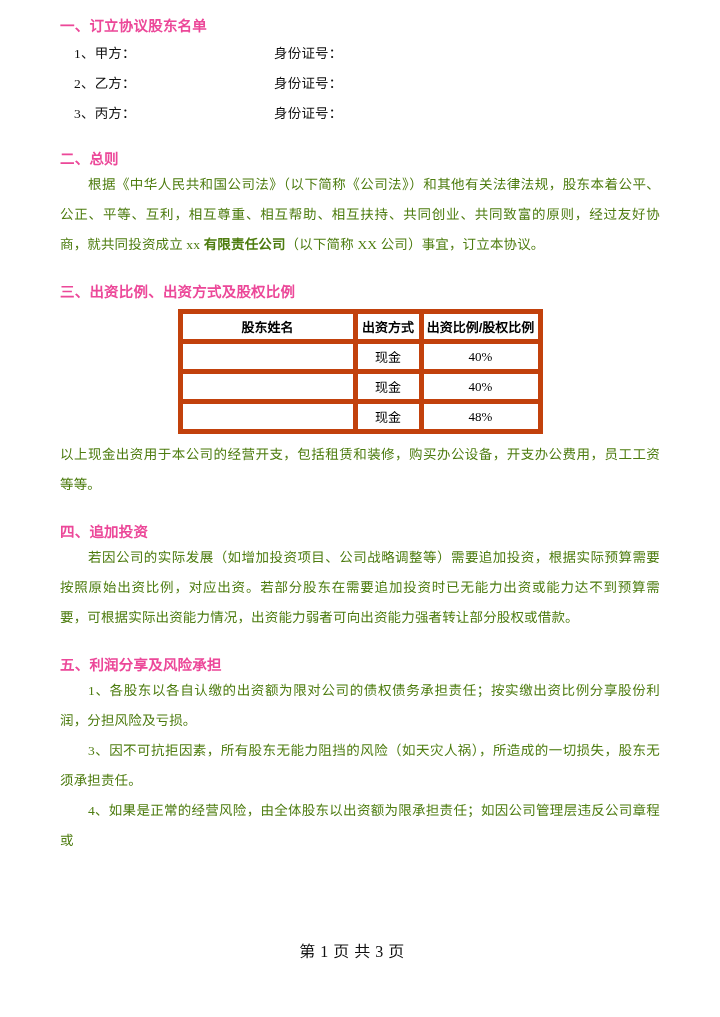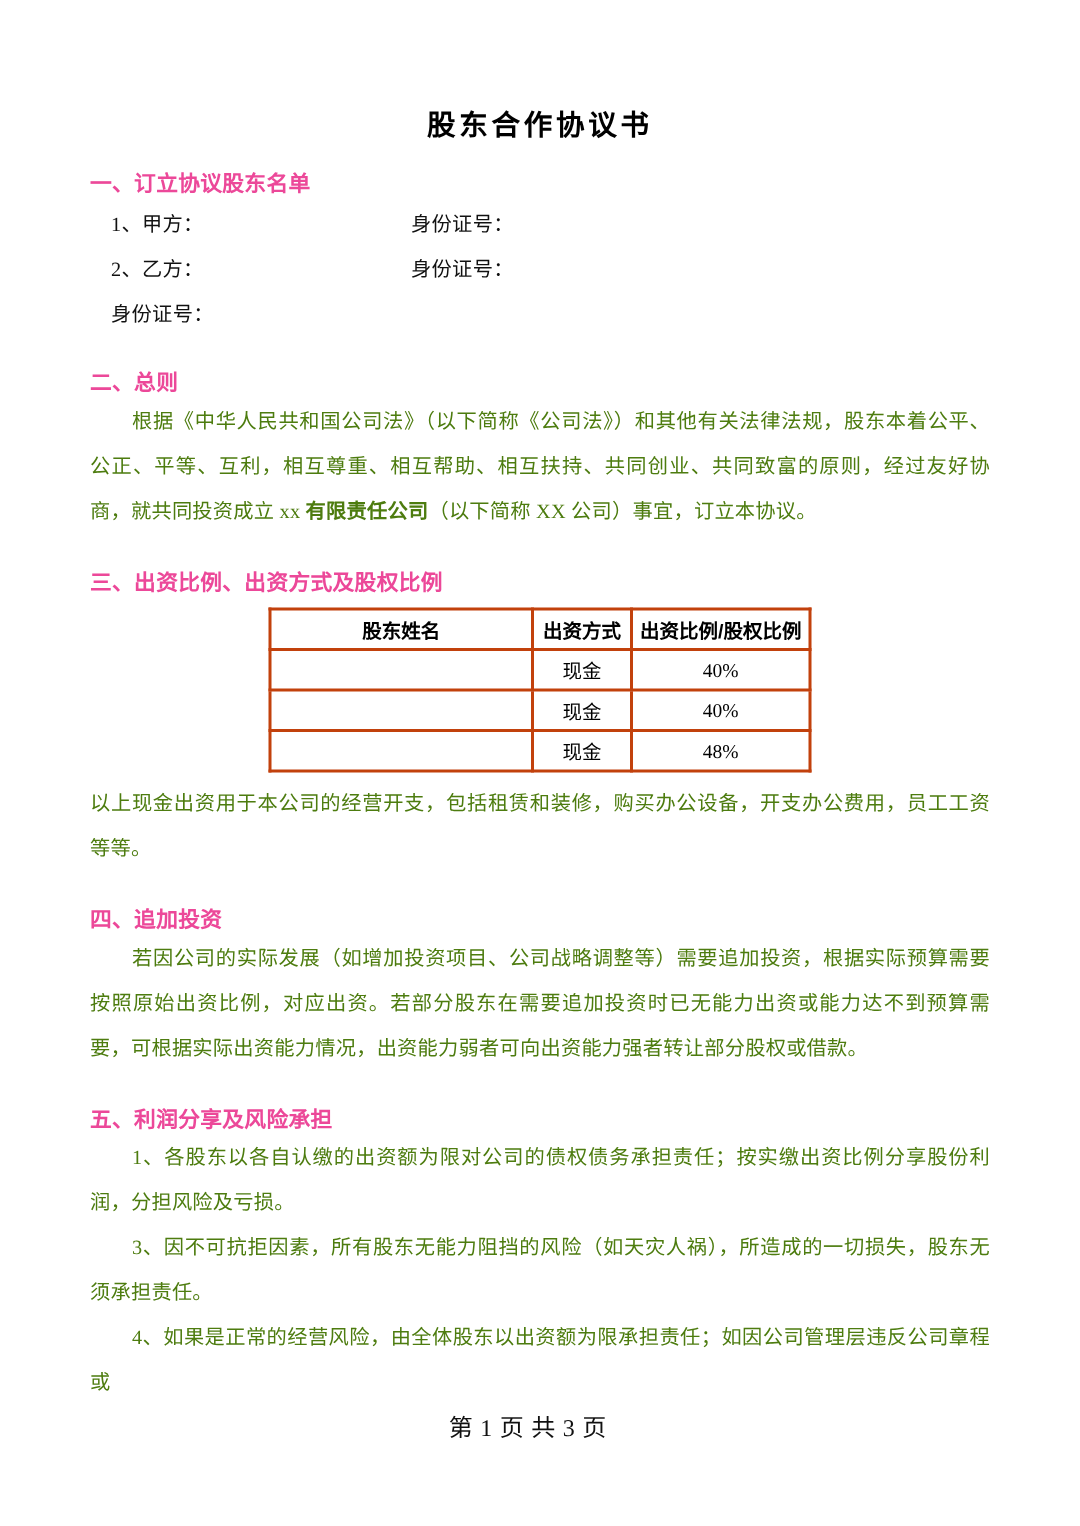--- a/index.html
+++ b/index.html
@@ -98,21 +98,21 @@
     padding-bottom: 6px;
   }
   table.equity-table {
     border-collapse: collapse;
     width: 360px;
     table-layout: fixed;
     font-size: 13px;
   }
   table.equity-table th,
   table.equity-table td {
-    border: 2px solid #c2410c;
+    border: 5px solid #c2410c;
     height: 23px;
     text-align: center;
     vertical-align: middle;
     padding: 1px 2px;
     color: #000000;
   }
   table.equity-table th {
     font-family: "Liberation Sans", "DejaVu Sans", sans-serif;
     font-weight: bold;
     font-size: 13px;
@@ -134,34 +134,34 @@
     font-size: 16px;
     letter-spacing: 0.5px;
     color: #111111;
   }
 </style>
 </head>
 <body>
 
 <div class="page">
 
-  <h1 class="doc-title">股东合作协议书</h1>
 
   <h2 class="section-heading heading-gap-sm">一、订立协议股东名单</h2>
 
   <ul class="party-list">
     <li class="party-row">
       <span class="party-label">1、甲方：</span>
       <span class="party-id">身份证号：</span>
     </li>
     <li class="party-row">
       <span class="party-label">2、乙方：</span>
       <span class="party-id">身份证号：</span>
     </li>
     <li class="party-row">
+      <span class="party-label">3、丙方：</span>
       <span class="party-id">身份证号：</span>
     </li>
   </ul>
 
   <h2 class="section-heading">二、总则</h2>
 
   <p class="body-text indent"><span>根据《中华人民共和国公司法》（以下简称《公司法》）和其他有关法律法规，股东本着公平、公正、平等、互利，相互尊重、相互帮助、相互扶持、共同创业、共同致富的原则，经过友好协商，就共同投资成立 xx </span><b class="inline-bold">有限责任公司</b><span>（以下简称 XX 公司）事宜，订立本协议。</span></p>
 
   <h2 class="section-heading">三、出资比例、出资方式及股权比例</h2>
 

